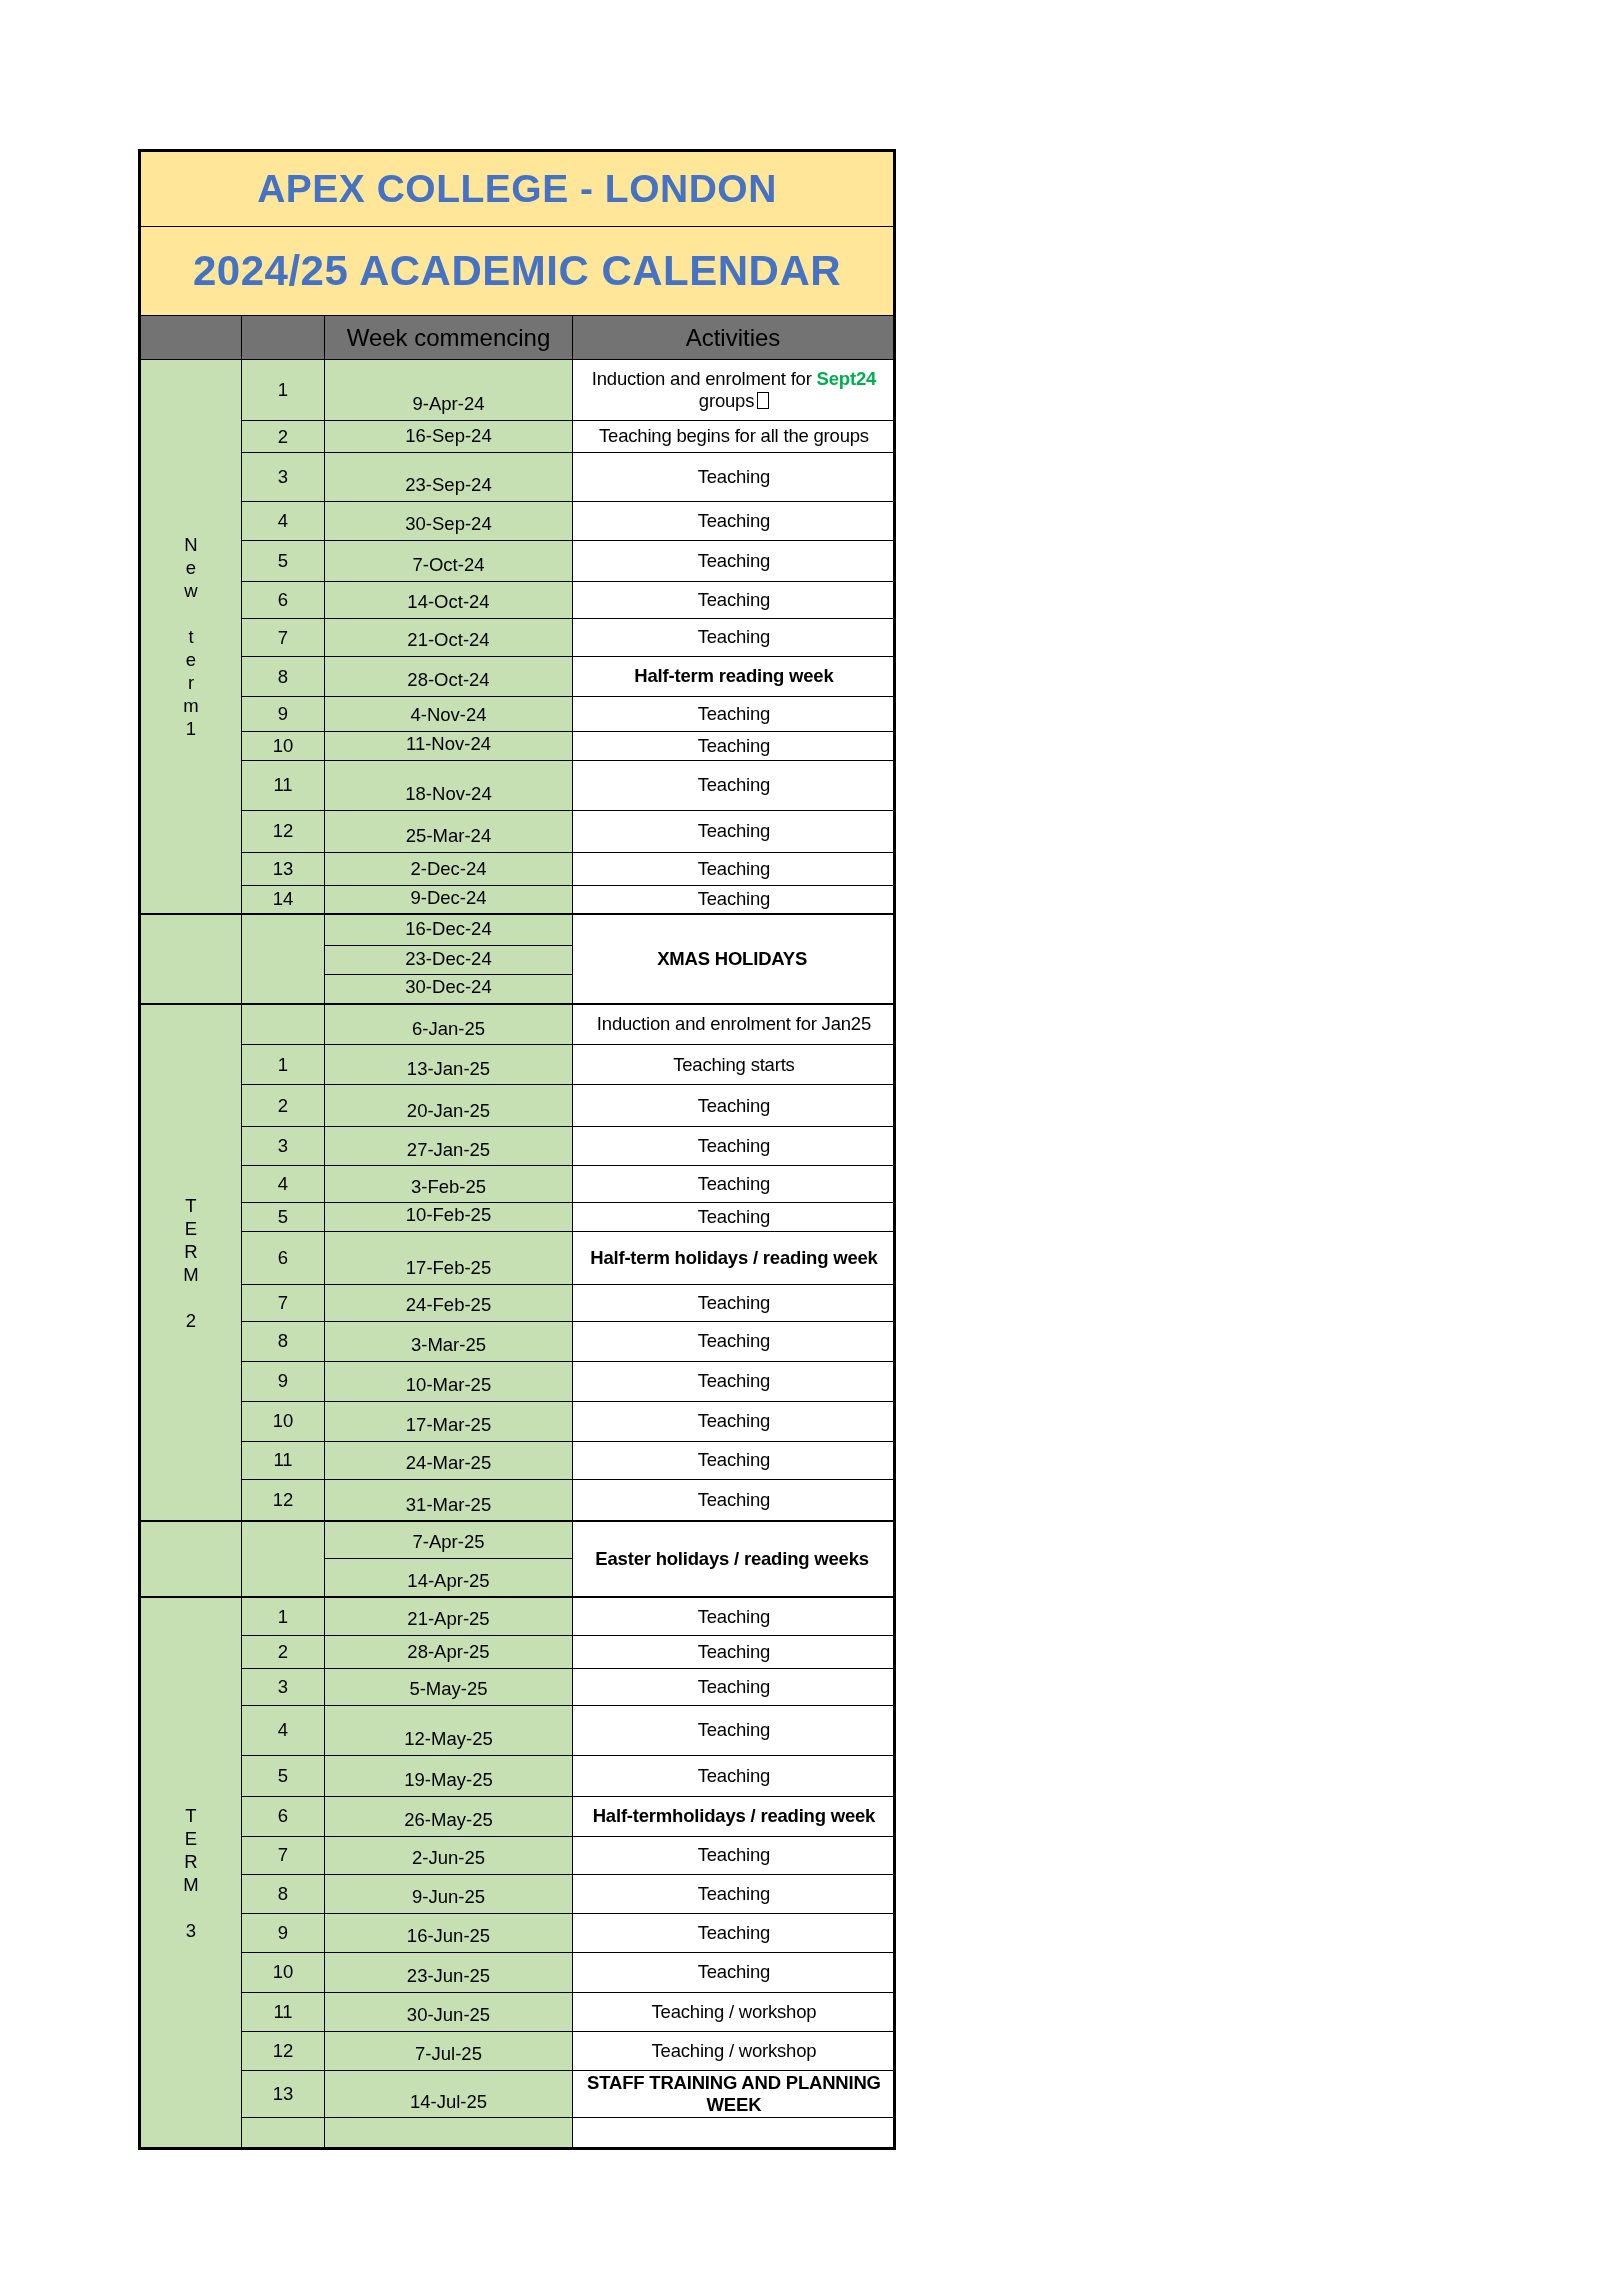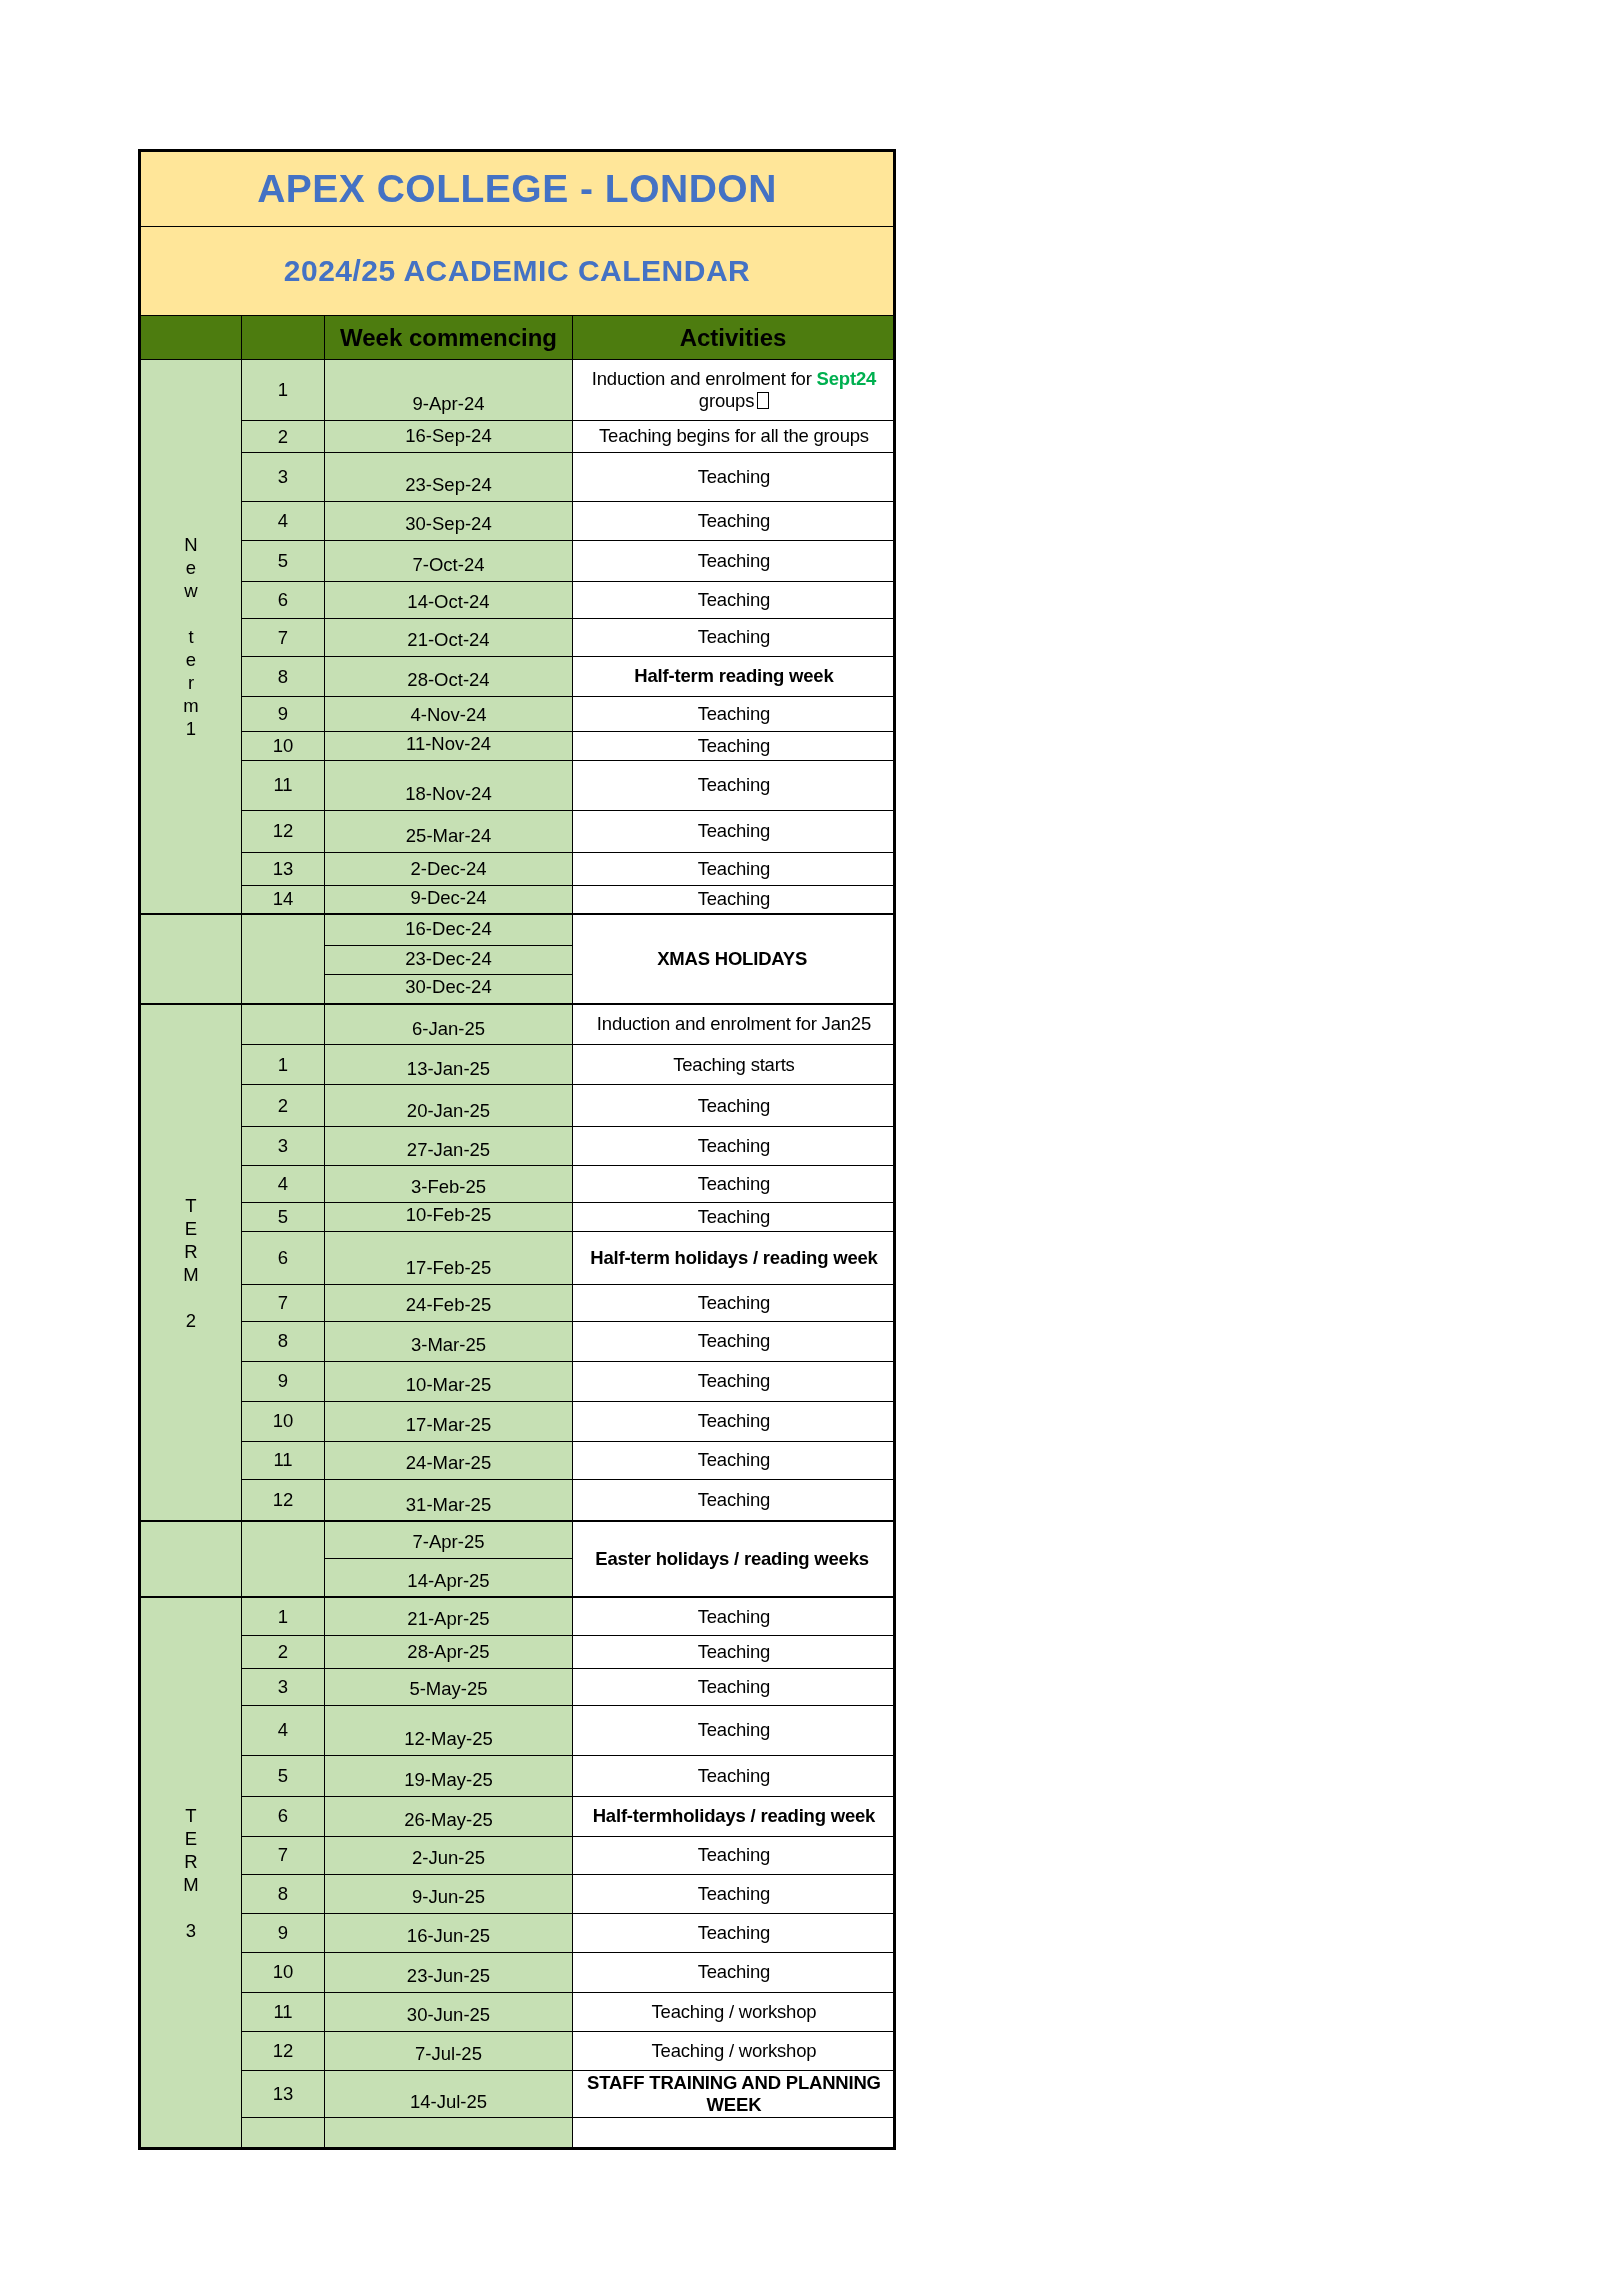--- a/index.html
+++ b/index.html
@@ -15,26 +15,26 @@
   table.cal td{border:1.8px solid #000;overflow:hidden;}
   tr.section-top td{border-top:2.8px solid #000;margin-left:16px;}
   
   tr.band1-row{height:76px;}
   tr.band2-row{height:89px;}
   td.band{
     background:#FFE699;text-align:center;vertical-align:middle;
     color:#4472C4;font-weight:bold;
   }
   td.band .t1{font-size:39px;letter-spacing:0.5px;text-align:center;}
-  td.band .t2{font-size:30px;letter-spacing:0.5px;}
+  td.band .t2{font-size:42px;letter-spacing:0.5px;}
   
   tr.colhead-row{height:44px;}
   td.colhead{
-    background:#4d7c0f;text-align:center;vertical-align:middle;
-    font-size:24px;font-weight:bold;
+    background:#737373;text-align:center;vertical-align:middle;
+    font-size:24px;font-weight:normal;
   }
   
   td.term{
     background:#C6E0B4;text-align:center;vertical-align:middle;padding:0;
   }
   .term-line{height:23px;line-height:23px;font-size:18.5px;text-align:center;}
   td.week{
     background:#C6E0B4;text-align:center;vertical-align:middle;
     font-size:18.5px;
   }

